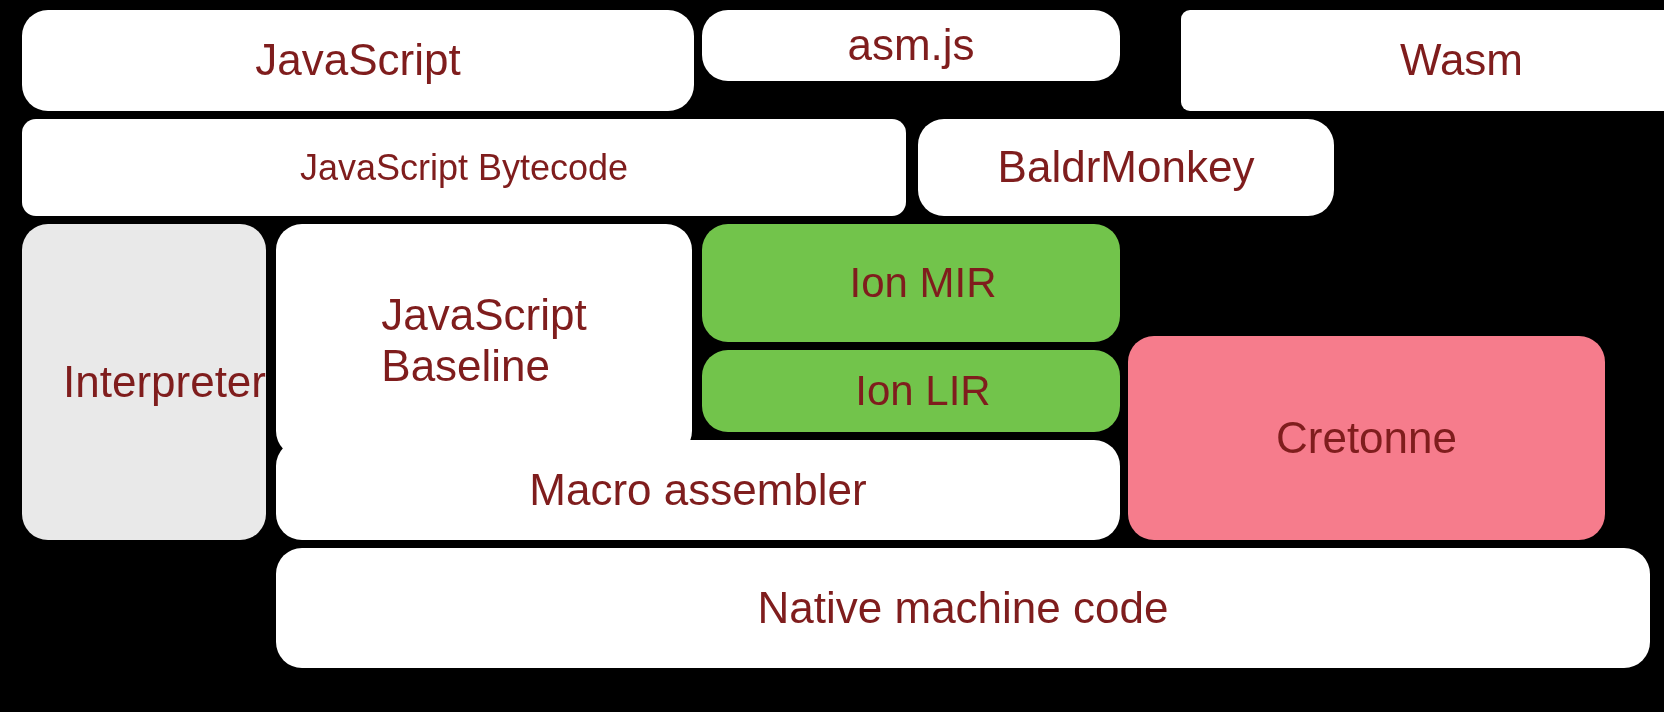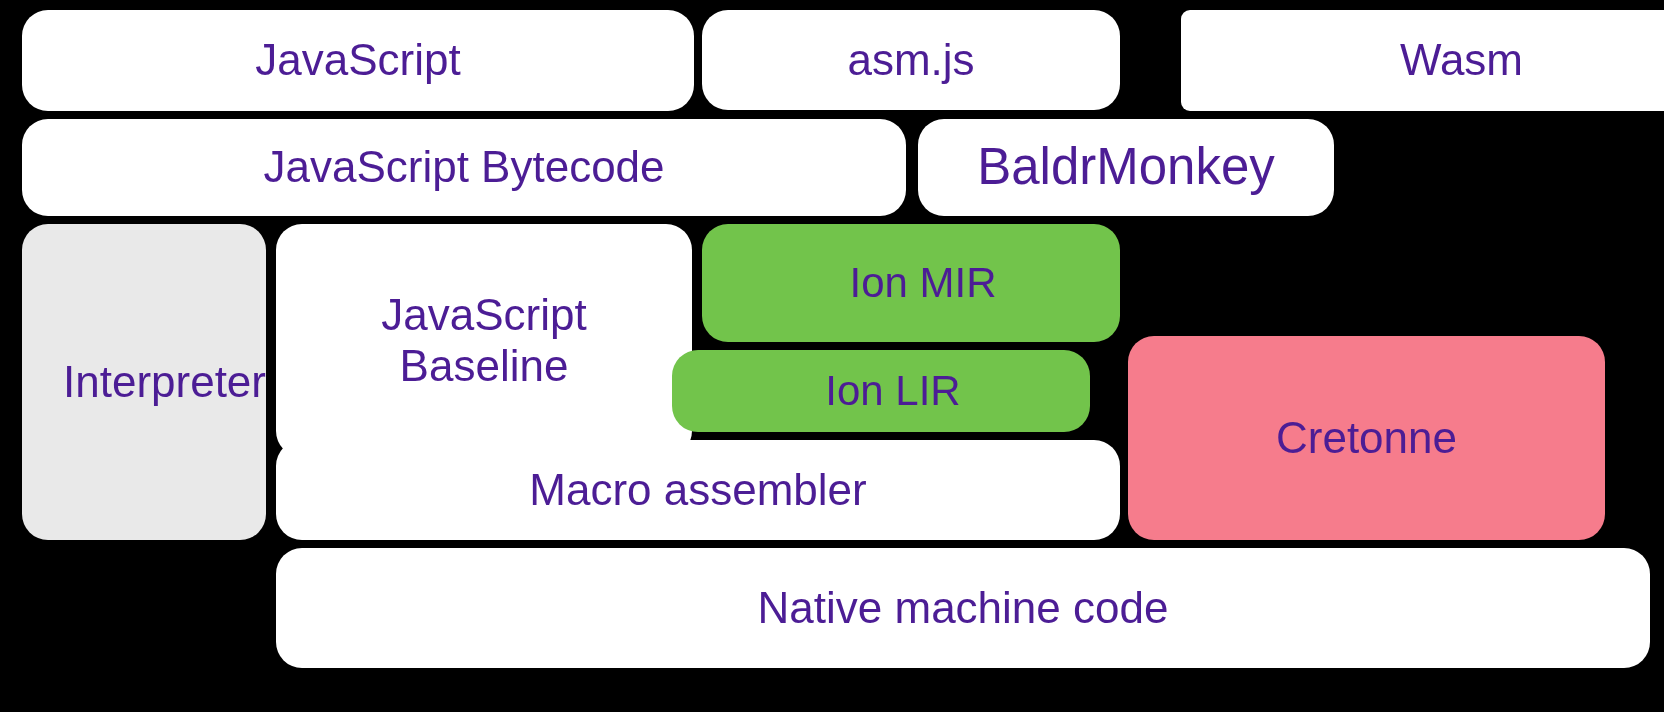--- a/index.html
+++ b/index.html
@@ -14,47 +14,47 @@
     background: #000000;
     overflow: hidden;
     font-family: "Liberation Sans", "DejaVu Sans", sans-serif;
   }
   .node {
     position: absolute;
     box-sizing: border-box;
     display: flex;
     align-items: center;
     justify-content: center;
-    text-align: center;
-    color: #4c1d95;
+    text-align: left;
+    color: #7f1d1d;
     border-radius: 26px;
     line-height: 1.15;
     font-weight: 400;
     white-space: pre-line;
     letter-spacing: 0px;
   }
   .fill-white { background: #FFFFFF; }
   .fill-gray  { background: #E9E9E9; padding-left: 41px; }
   .fill-green { background: #72C44B; padding-left: 24px; }
   .fill-pink  { background: #F67C8C; }
 
   
   #n-javascript      { left: 22px;   top: 10px;  width: 672px;  height: 101px; font-size: 44px; }
-  #n-asmjs           { left: 702px;  top: 10px;  width: 418px;  height: 100px; font-size: 44px; }
+  #n-asmjs           { left: 702px;  top: 10px;  width: 418px;  height: 71px; font-size: 44px; }
   #n-wasm            { left: 1181px; top: 10px;  width: 561px;  height: 101px; font-size: 44px; border-radius: 9px; }
 
   
-  #n-js-bytecode     { left: 22px;   top: 119px; width: 884px;  height: 97px;  font-size: 44px; }
-  #n-baldrmonkey     { left: 918px;  top: 119px; width: 416px;  height: 97px;  font-size: 51px; }
+  #n-js-bytecode     { left: 22px;   top: 119px; width: 884px;  height: 97px;  font-size: 36px; border-radius: 14px; }
+  #n-baldrmonkey     { left: 918px;  top: 119px; width: 416px;  height: 97px;  font-size: 44px; }
 
   
   #n-interpreter     { left: 22px;   top: 224px; width: 244px;  height: 316px; font-size: 44px; }
   #n-js-baseline     { left: 276px;  top: 224px; width: 416px;  height: 233px; font-size: 44px; }
   #n-ion-mir         { left: 702px;  top: 224px; width: 418px;  height: 118px; font-size: 42px; }
-  #n-ion-lir         { left: 672px;  top: 350px; width: 418px;  height: 82px;  font-size: 42px; }
+  #n-ion-lir         { left: 702px;  top: 350px; width: 418px;  height: 82px;  font-size: 42px; }
   #n-cretonne        { left: 1128px; top: 336px; width: 477px;  height: 204px; font-size: 44px; }
   #n-macro-assembler { left: 276px;  top: 440px; width: 844px;  height: 100px; font-size: 44px; }
 
   
   #n-native-code     { left: 276px;  top: 548px; width: 1374px; height: 120px; font-size: 44px; }
 </style>
 </head>
 <body>
 
 <div id="stage">

